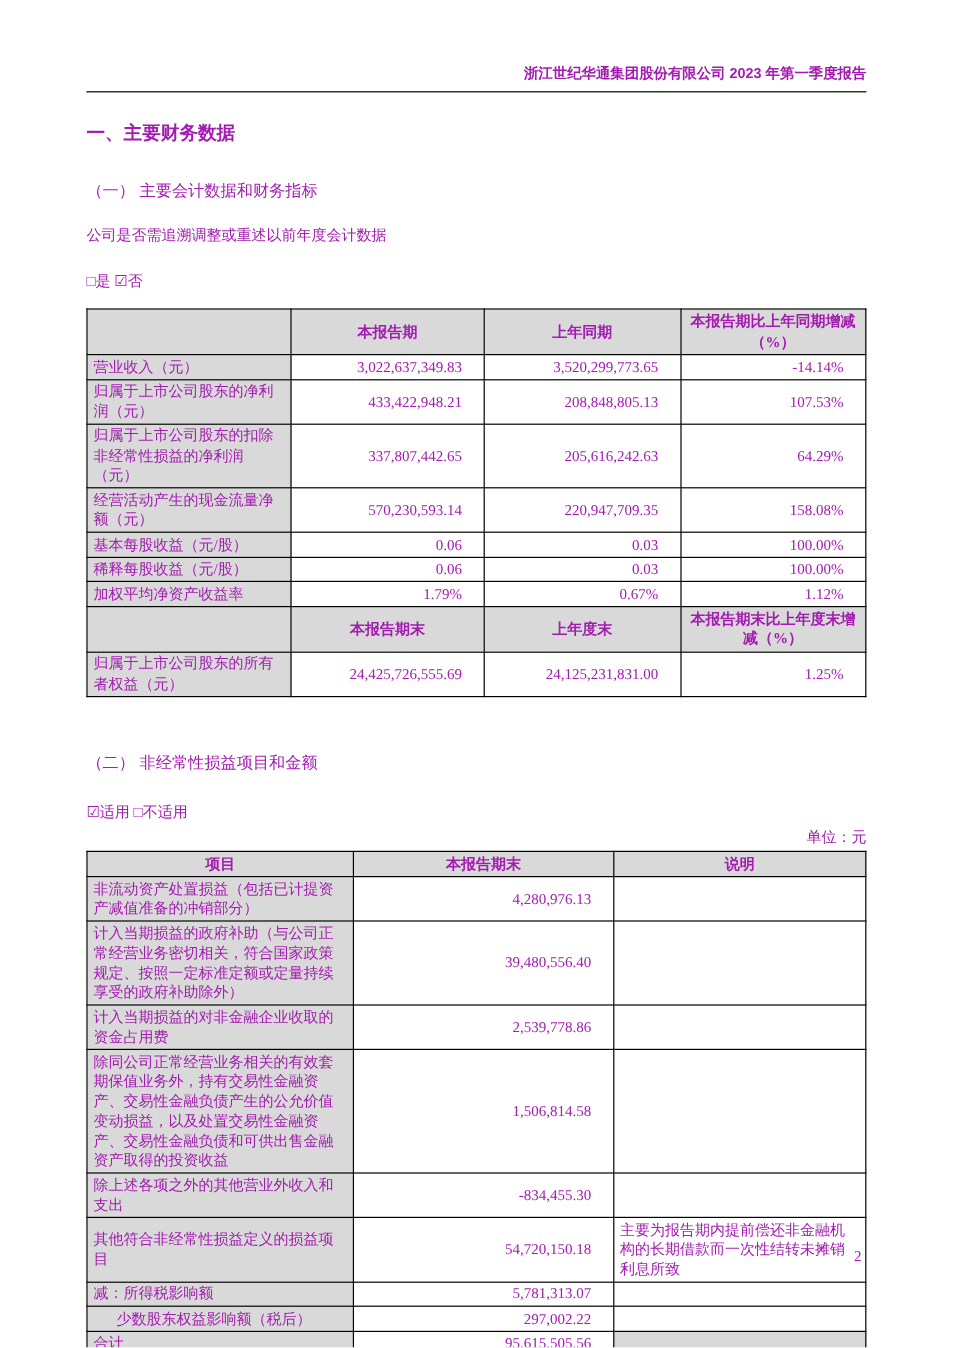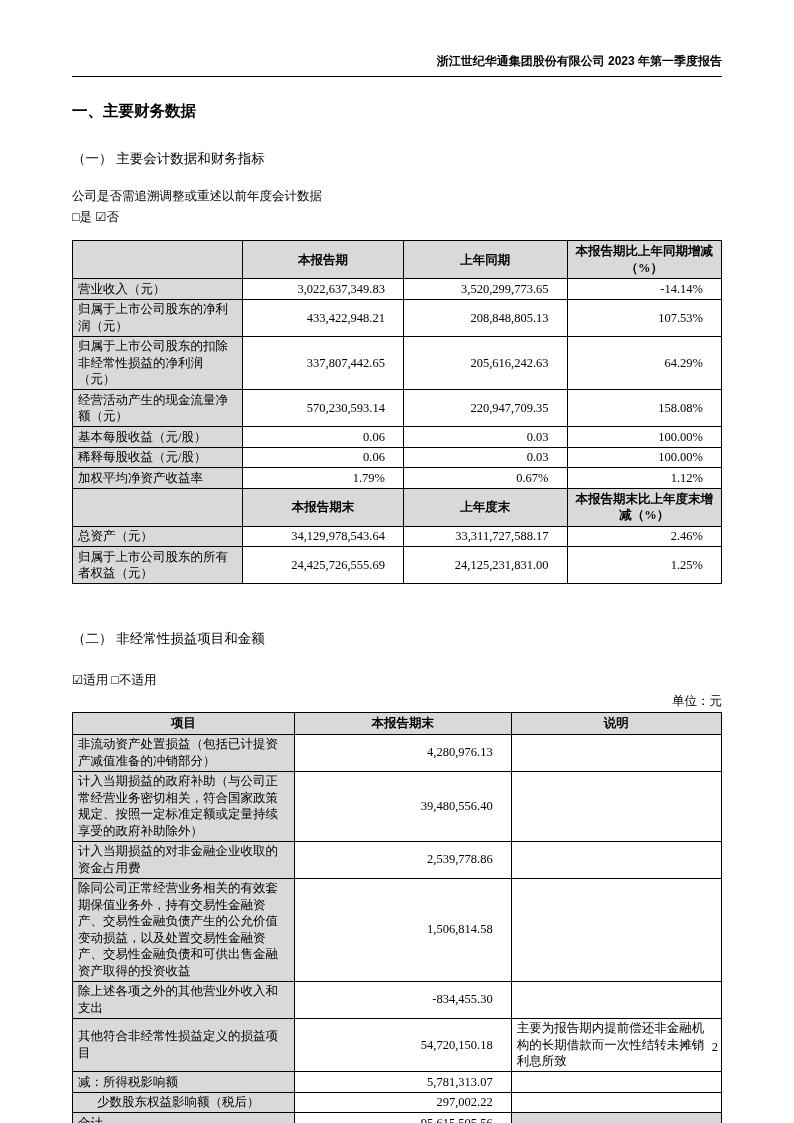--- a/index.html
+++ b/index.html
@@ -3,21 +3,21 @@
 <meta charset="utf-8">
 <style>
   * { margin:0; padding:0; box-sizing:border-box; }
   html,body { background:#ffffff; }
   .page {
     position:relative;
     width:794px; height:1123px;
     margin:0 auto;
     background:#ffffff;
     font-family:"Liberation Serif","DejaVu Serif",serif;
-    color:#000000;
+    color:#a21caf;
     padding:0 72px;
     overflow:hidden;
   }
   .doc-header {
     padding-top:54px;
     text-align:right;
     font-family:"Liberation Sans","DejaVu Sans",sans-serif;
     font-weight:bold;
     font-size:12px;
     line-height:1.3;
@@ -30,21 +30,21 @@
     font-weight:bold;
     font-size:15.5px;
   }
   .h2 {
     margin-top:28px;
     font-family:"Liberation Sans","DejaVu Sans",sans-serif;
     font-weight:normal;
     font-size:13.5px;
   }
   .body-line { margin-top:20px; font-size:12.5px; line-height:1.35; }
-  .check-line { margin-top:5px; font-size:12.5px; line-height:1.35; }
+  .check-line { margin-top:22px; font-size:12.5px; line-height:1.35; }
   .unit-line { margin-top:4px; font-size:12.5px; text-align:right; }
 
   table {
     width:100%;
     border-collapse:collapse;
     table-layout:fixed;
     font-size:12.5px;
     line-height:1.32;
   }
   .tbl1 { margin-top:14px; }
@@ -139,26 +139,20 @@
       <td class="num">0.67%</td>
       <td class="num">1.12%</td>
     </tr>
     <tr>
       <td class="hd"></td>
       <td class="hd">本报告期末</td>
       <td class="hd">上年度末</td>
       <td class="hd">本报告期末比上年度末增减（%）</td>
     </tr>
     <tr>
-      <td class="lbl">总资产（元）</td>
-      <td class="num">34,129,978,543.64</td>
-      <td class="num">33,311,727,588.17</td>
-      <td class="num">2.46%</td>
-    </tr>
-    <tr>
       <td class="lbl">归属于上市公司股东的所有者权益（元）</td>
       <td class="num">24,425,726,555.69</td>
       <td class="num">24,125,231,831.00</td>
       <td class="num">1.25%</td>
     </tr>
   </tbody>
     </table>
 
   <div class="h2" style="margin-top:46px;">（二） 非经常性损益项目和金额</div>
 

